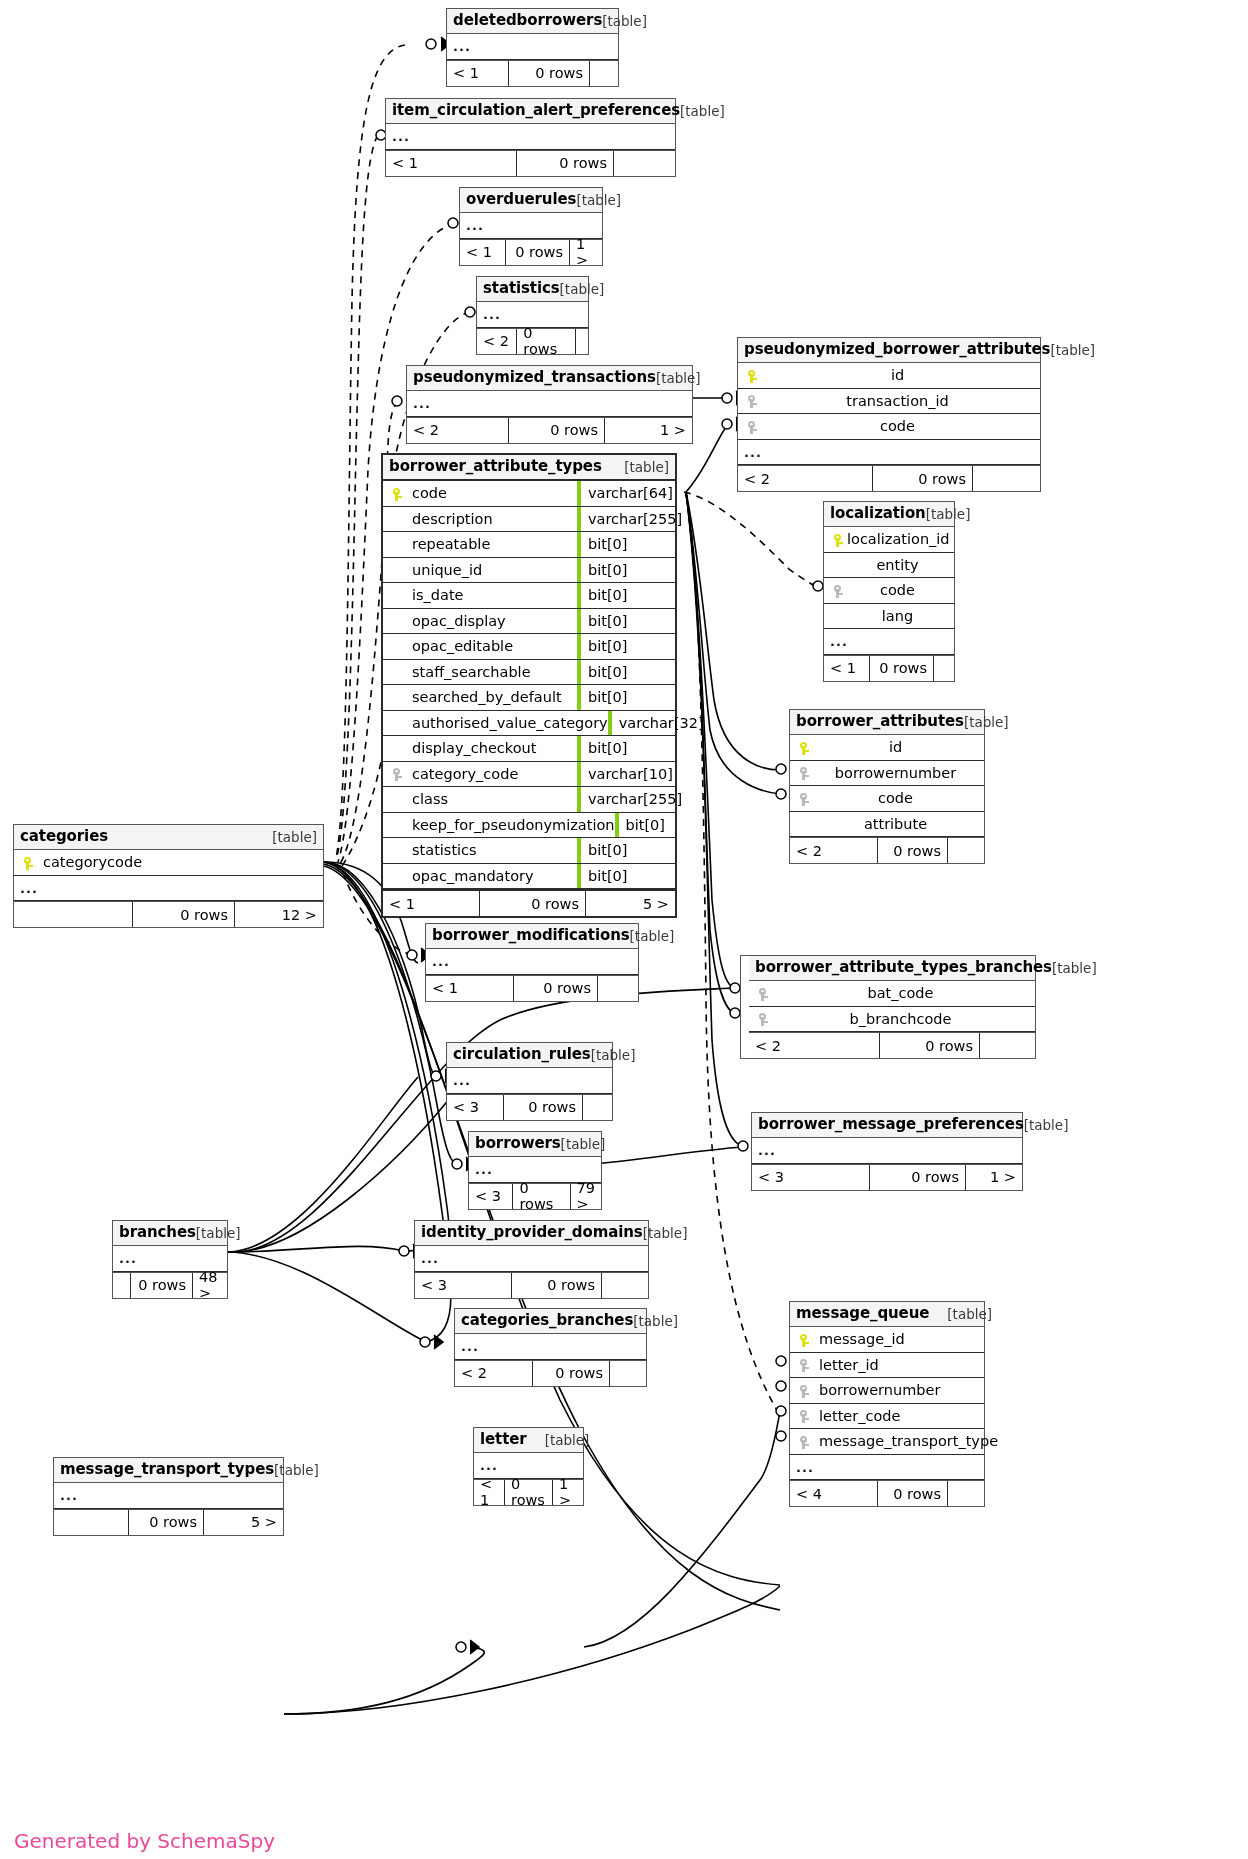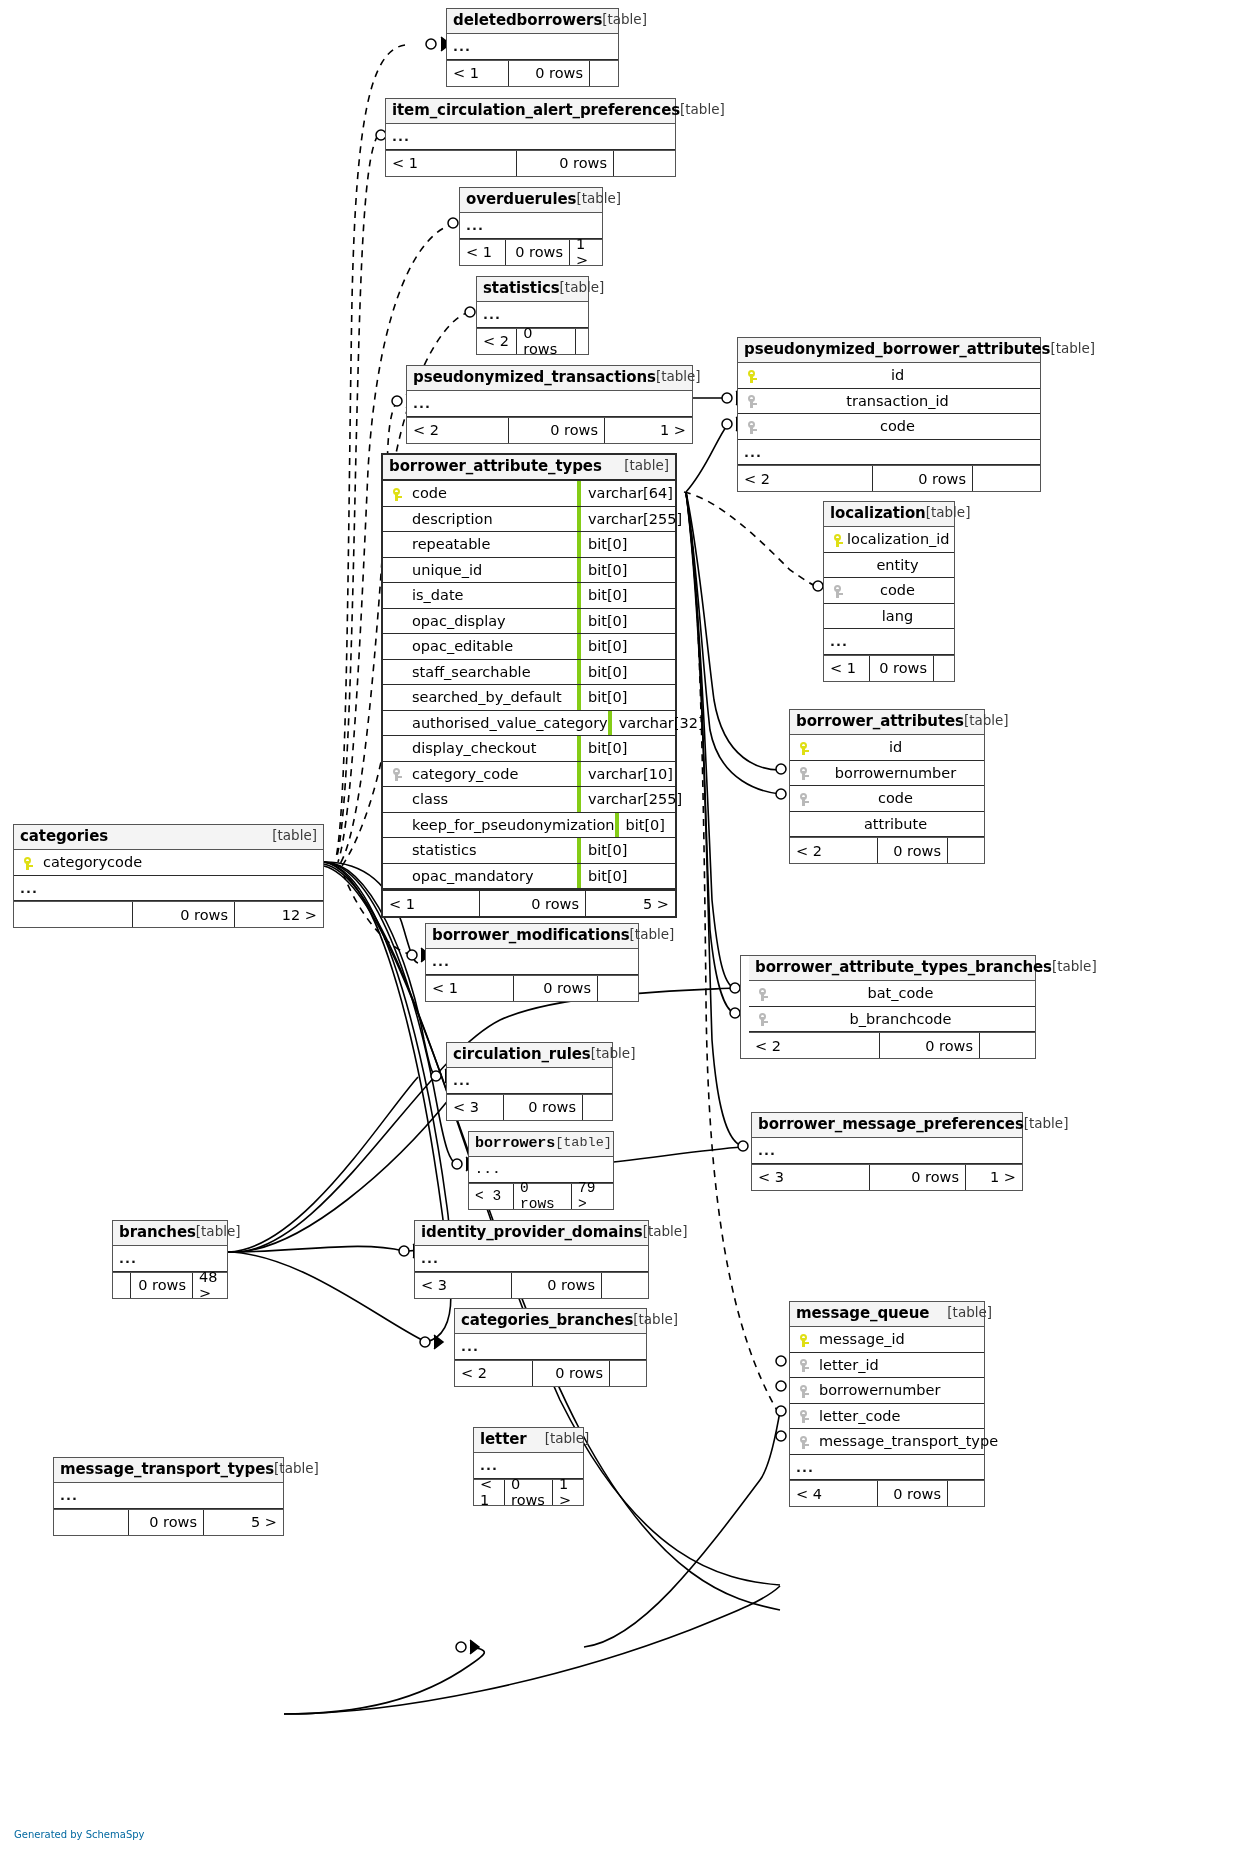--- a/index.html
+++ b/index.html
@@ -21,21 +21,21 @@
   .tbl{
     position:absolute;
     background:#ffffff;
     border:2px solid #2b2b2b;
     box-sizing:border-box;
     font-size:14.5px;
     color:#000000;
   }
   .tbl.thin{border-width:1px;border-color:#555;}
   .hdr{
-    display:flex;align-items:flex-start;
+    display:flex;align-items:flex-end;
     background:#f4f4f4;
     border-bottom:2px solid #2b2b2b;
     padding:3px 6px 4px 6px;
     white-space:nowrap;
     line-height:1.15;
   }
   .tbl.thin .hdr{border-bottom-width:1px;border-bottom-color:#555;}
   .hdr .tname{font-weight:bold;font-size:15px;letter-spacing:-0.1px;}
   .hdr .ttag{font-size:13.5px;color:#3a3a3a;font-weight:normal;}
   .hdr.spread{justify-content:space-between;}
@@ -88,21 +88,21 @@
     background:transparent;
   }
   .keyicon em{
     position:absolute;left:5px;top:8px;width:4px;height:2px;
     background:currentColor;
   }
   .kpri{color:#dfdf14;}
   .kfor{color:#b9b9b9;}
   .credit{
     position:absolute;left:14px;top:1829px;
-    font-size:10px;color:#0369a1;
+    font-size:20px;color:#ec4899;
   }
 </style>
 </head>
 <body>
 
 <div id="canvas">
 
   <svg id="edges" viewBox="0 0 1248 1859">
     <g fill="none" stroke="#000" stroke-width="1.6">
 
@@ -550,21 +550,21 @@
         <span class="ttag">[table]</span>
     </div>
     <div class="row dots">...</div>
     <div class="foot">
       <div class="cell l" style="width:118px">&lt; 3</div>
       <div class="cell r" style="width:96px">0 rows</div>
       <div class="cell r" style="flex:1">1 &gt;</div>
     </div>
   </div>
 
-  <div class="tbl thin" style="left:468px;top:1131px;width:146px;font-family:Liberation Mono, monospace;">
+  <div class="tbl thin" style="left:468px;top:1131px;width:134px;">
     <div class="hdr">
       <span class="tname">borrowers</span>
         <span class="ttag">[table]</span>
     </div>
     <div class="row dots">...</div>
     <div class="foot">
       <div class="cell l" style="width:45px">&lt; 3</div>
       <div class="cell r" style="width:58px">0 rows</div>
       <div class="cell r" style="flex:1">79 &gt;</div>
     </div>

